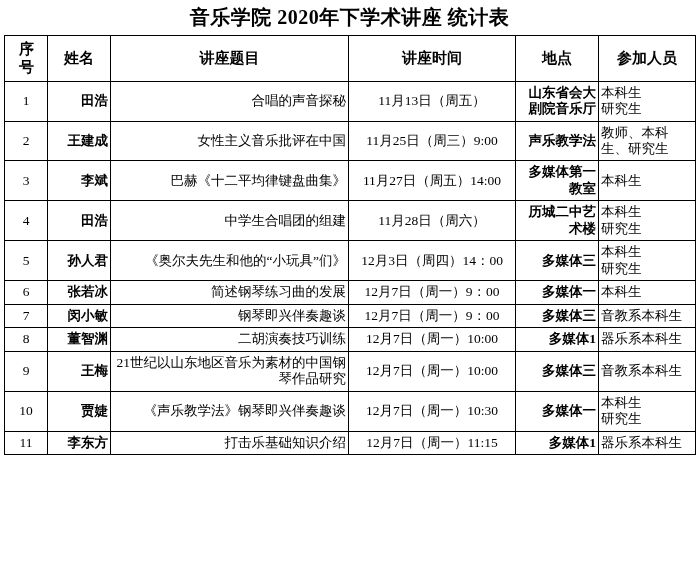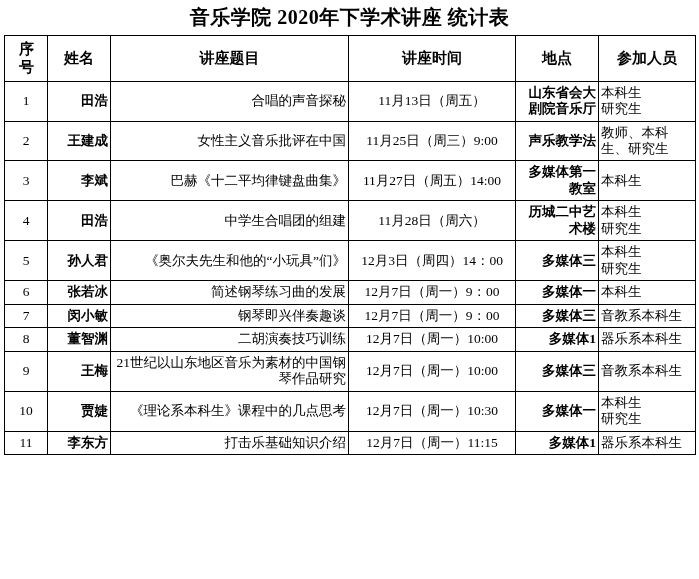--- a/index.html
+++ b/index.html
@@ -158,21 +158,21 @@
           <td class="idx">9</td>
           <td class="name">王梅</td>
           <td class="topic">21世纪以山东地区音乐为素材的中国钢琴作品研究</td>
           <td class="time">12月7日（周一）10:00</td>
           <td class="place">多媒体三</td>
           <td class="aud">音教系本科生</td>
         </tr>
         <tr>
           <td class="idx">10</td>
           <td class="name">贾婕</td>
-          <td class="topic">《理论系本科生》课程中的几点思考</td>
+          <td class="topic">《声乐教学法》钢琴即兴伴奏趣谈</td>
           <td class="time">12月7日（周一）10:30</td>
           <td class="place">多媒体一</td>
           <td class="aud">本科生<br>研究生</td>
         </tr>
         <tr>
           <td class="idx">11</td>
           <td class="name">李东方</td>
           <td class="topic">打击乐基础知识介绍</td>
           <td class="time">12月7日（周一）11:15</td>
           <td class="place">多媒体1</td>

